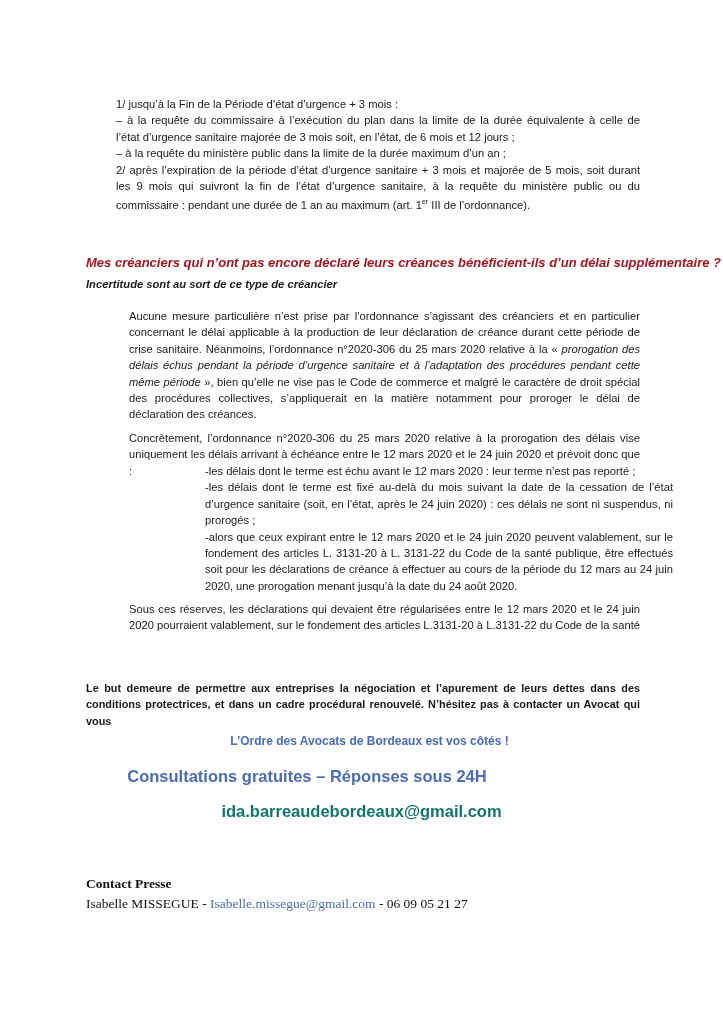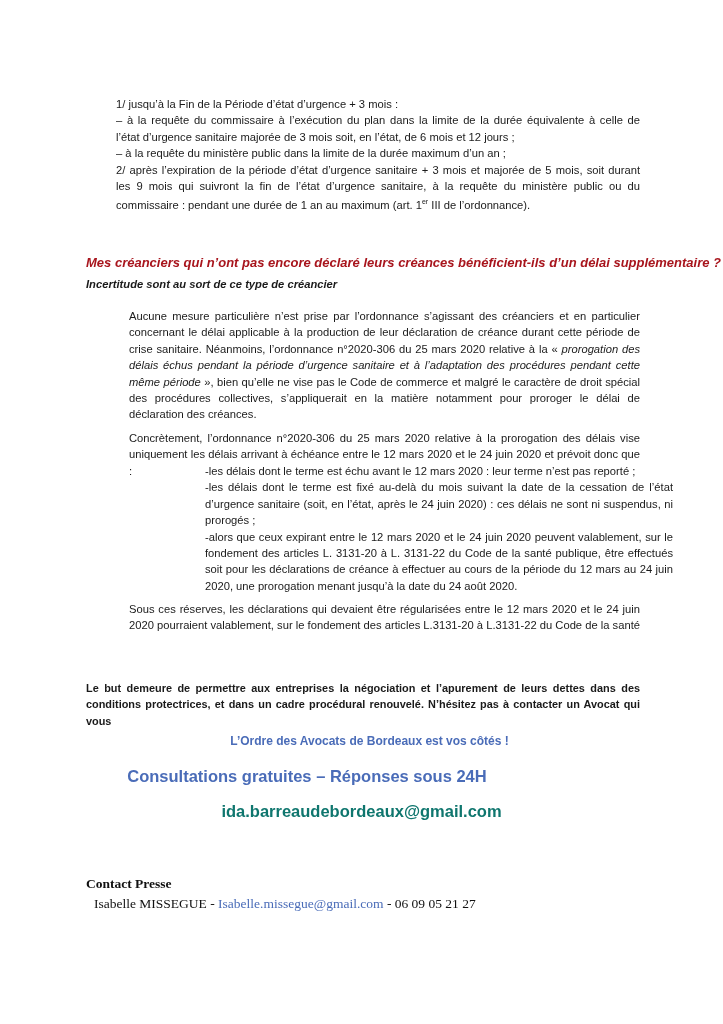--- a/index.html
+++ b/index.html
@@ -75,17 +75,17 @@
   <div class="abs calibri p bold" style="left:86px; top:680px; width:554px; font-size:10.9px;">
     <span class="line just">Le but demeure de permettre aux entreprises la négociation et l’apurement de leurs dettes dans des</span>
     <span class="line just">conditions protectrices, et dans un cadre procédural renouvelé. N’hésitez pas à contacter un Avocat qui vous</span>
   </div>
 
   <div class="abs calibri bold blue center" style="left:8px; width:723px; top:730px; font-size:12px; line-height:22px; color:#4a6cb8;">L’Ordre des Avocats de Bordeaux est vos côtés !</div>
   <div class="abs calibri bold blue center" style="left:0; width:614px; top:765px; font-size:16.5px; line-height:22px; color:#4a6cb8;">Consultations gratuites – Réponses sous 24H</div>
   <div class="abs bold center" style="left:0; width:723px; top:800px; font-family:'Liberation Sans', sans-serif; font-size:16.5px; line-height:22px; color:#0f766e;">ida.barreaudebordeaux@gmail.com</div>
 
   <div class="abs serif bold" style="left:86px; top:861px; font-size:13.5px; line-height:18px;margin-top:14px;">Contact Presse</div>
-  <div class="abs serif" style="left:94px; top:895px; font-size:13.5px; line-height:18px; white-space:nowrap;">
+  <div class="abs serif" style="left:86px; top:895px; font-size:13.5px; line-height:18px; white-space:nowrap;">
     <span>Isabelle MISSEGUE - </span><span class="link">Isabelle.missegue@gmail.com</span><span> - 06 09 05 21 27</span>
   </div>
 
 </div>
 
 </body></html>

